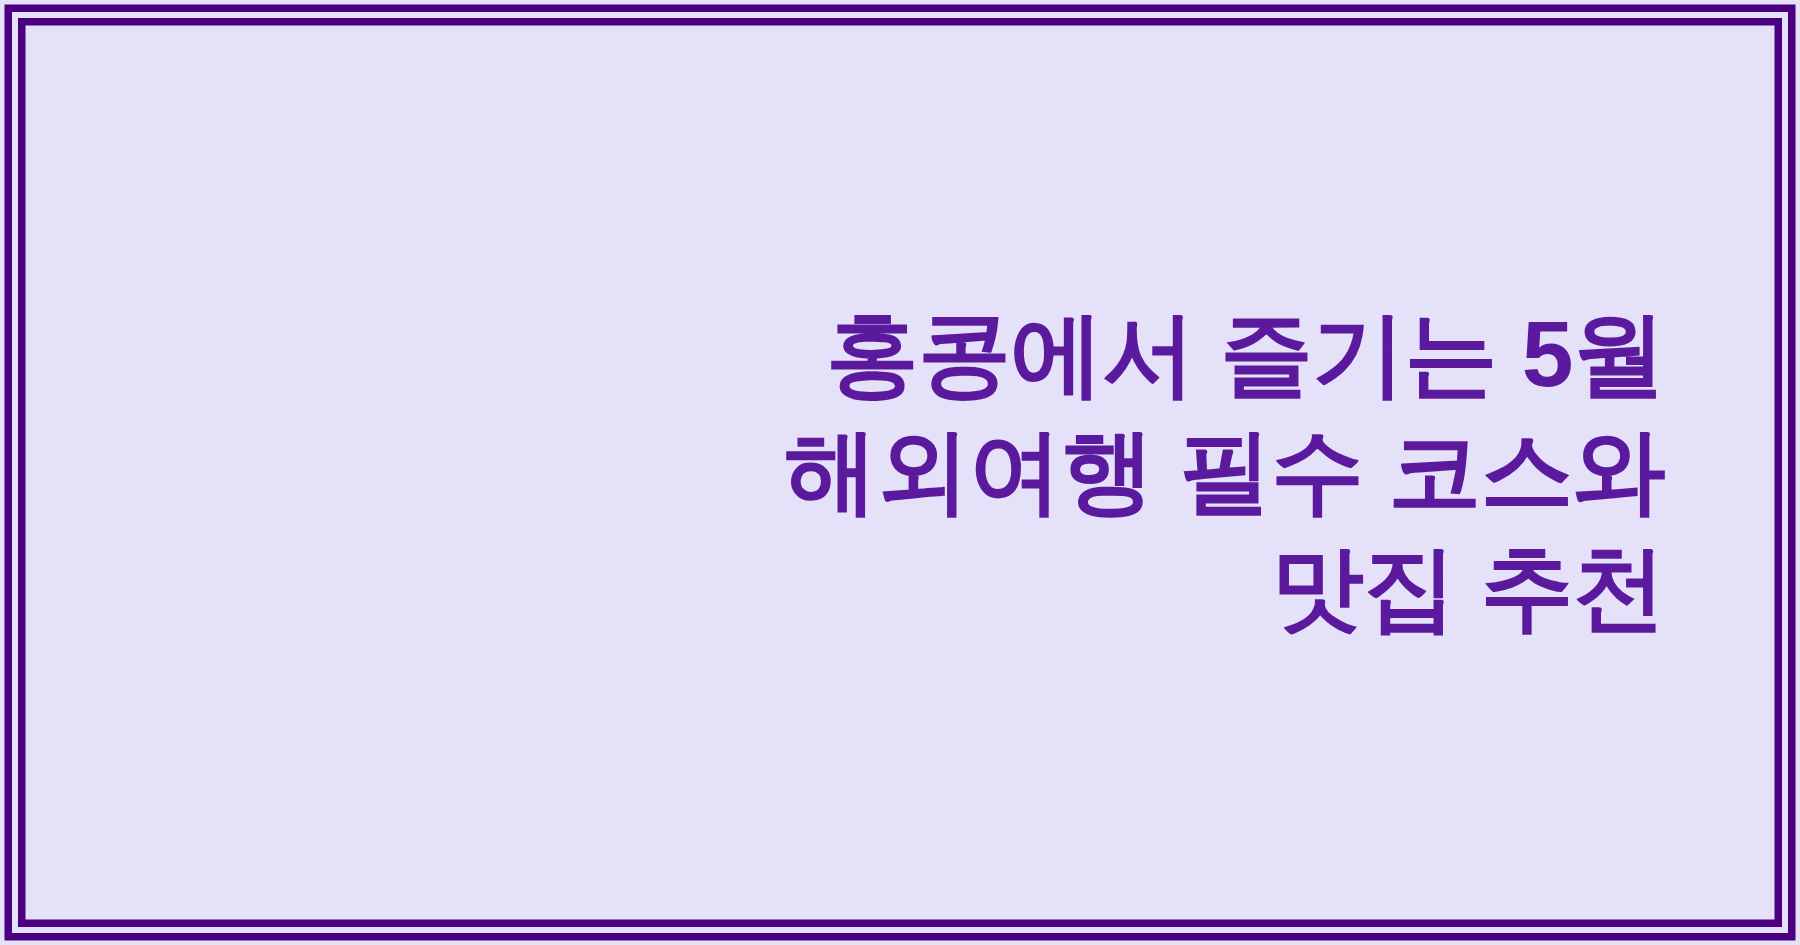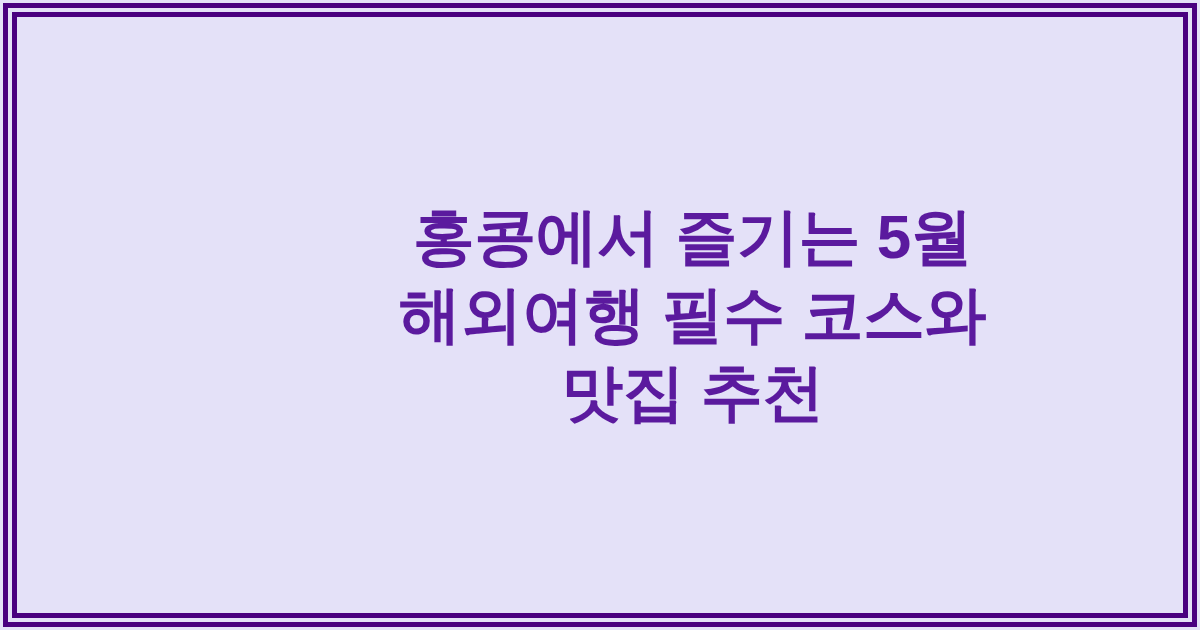--- a/index.html
+++ b/index.html
@@ -69,21 +69,21 @@
 
   .title {
     margin: 0;
     font-family: "Liberation Sans", "DejaVu Sans", sans-serif;
     font-weight: 700;
     font-size: 62px;
     line-height: 1.26;
     letter-spacing: -0.5px;
     color: #5b1a9e;
     white-space: pre-line;
-    text-align: center;
+    text-align: right;
   }
 </style>
 </head>
 <body>
 
 <div class="card">
 
   <div class="frame-outer"></div>
   <div class="frame-inner"></div>
 

